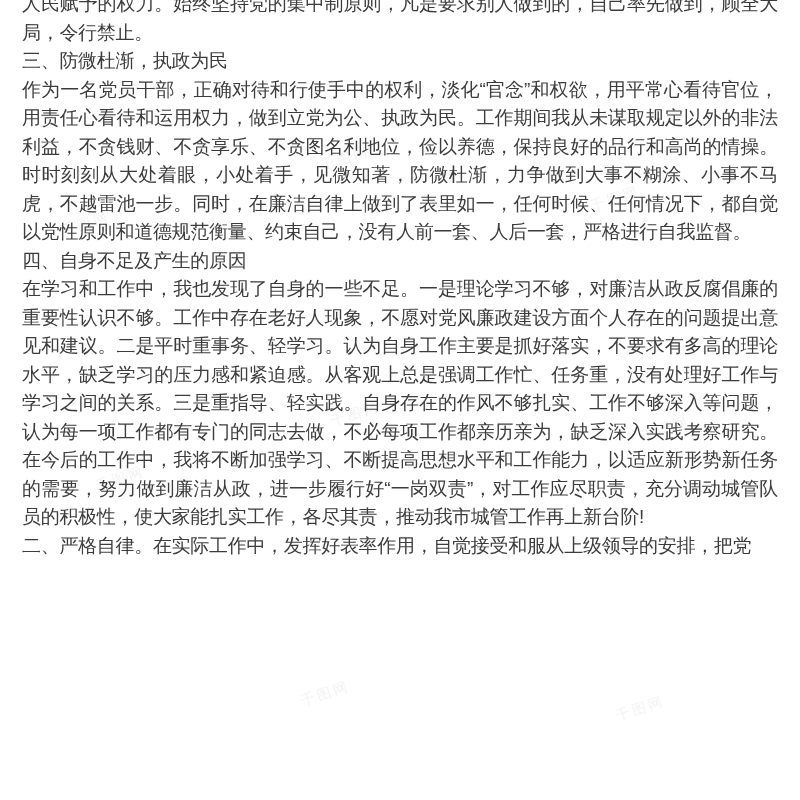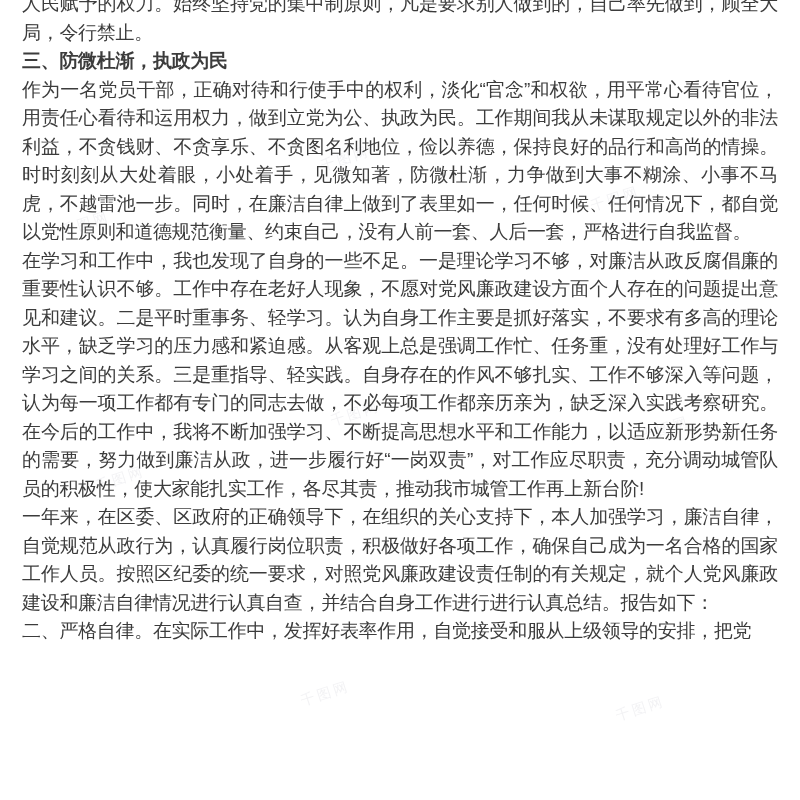--- a/index.html
+++ b/index.html
@@ -32,21 +32,21 @@
     letter-spacing: -0.3px;
     text-align: justify;
   }
   .para {
     margin: 0;
     padding: 0;
     word-break: break-all;
     text-justify: inter-character;
   }
   .heading {
-    font-weight: 700;
+    font-weight: 400;
   }
   .watermark-layer {
     position: absolute;
     left: 0;
     top: 0;
     width: 800px;
     height: 800px;
     pointer-events: none;
     z-index: 0;
   }
@@ -72,17 +72,17 @@
       <div class="wm" style="left: 330px; top: 405px;">千图网</div>
       <div class="wm" style="left: 640px; top: 420px;">千图网</div>
       <div class="wm" style="left: 95px; top: 470px;">千图网</div>
       <div class="wm" style="left: 300px; top: 685px;">千图网</div>
       <div class="wm" style="left: 615px; top: 700px;">千图网</div>
     </div>
   <div class="doc">
       <p class="para">人民赋予的权力。始终坚持党的集中制原则，凡是要求别人做到的，自己率先做到，顾全大局，令行禁止。</p>
       <p class="para heading">三、防微杜渐，执政为民</p>
       <p class="para">作为一名党员干部，正确对待和行使手中的权利，淡化“官念”和权欲，用平常心看待官位，用责任心看待和运用权力，做到立党为公、执政为民。工作期间我从未谋取规定以外的非法利益，不贪钱财、不贪享乐、不贪图名利地位，俭以养德，保持良好的品行和高尚的情操。时时刻刻从大处着眼，小处着手，见微知著，防微杜渐，力争做到大事不糊涂、小事不马虎，不越雷池一步。同时，在廉洁自律上做到了表里如一，任何时候、任何情况下，都自觉以党性原则和道德规范衡量、约束自己，没有人前一套、人后一套，严格进行自我监督。</p>
+      <p class="para heading">四、自身不足及产生的原因</p>
       <p class="para">在学习和工作中，我也发现了自身的一些不足。一是理论学习不够，对廉洁从政反腐倡廉的重要性认识不够。工作中存在老好人现象，不愿对党风廉政建设方面个人存在的问题提出意见和建议。二是平时重事务、轻学习。认为自身工作主要是抓好落实，不要求有多高的理论水平，缺乏学习的压力感和紧迫感。从客观上总是强调工作忙、任务重，没有处理好工作与学习之间的关系。三是重指导、轻实践。自身存在的作风不够扎实、工作不够深入等问题，认为每一项工作都有专门的同志去做，不必每项工作都亲历亲为，缺乏深入实践考察研究。在今后的工作中，我将不断加强学习、不断提高思想水平和工作能力，以适应新形势新任务的需要，努力做到廉洁从政，进一步履行好“一岗双责”，对工作应尽职责，充分调动城管队员的积极性，使大家能扎实工作，各尽其责，推动我市城管工作再上新台阶!</p>
-      <p class="para">一年来，在区委、区政府的正确领导下，在组织的关心支持下，本人加强学习，廉洁自律，自觉规范从政行为，认真履行岗位职责，积极做好各项工作，确保自己成为一名合格的国家工作人员。按照区纪委的统一要求，对照党风廉政建设责任制的有关规定，就个人党风廉政建设和廉洁自律情况进行认真自查，并结合自身工作进行进行认真总结。报告如下：</p>
       <p class="para">二、严格自律。在实际工作中，发挥好表率作用，自觉接受和服从上级领导的安排，把党</p>
     </div>
 </div>
 
 </body></html>

